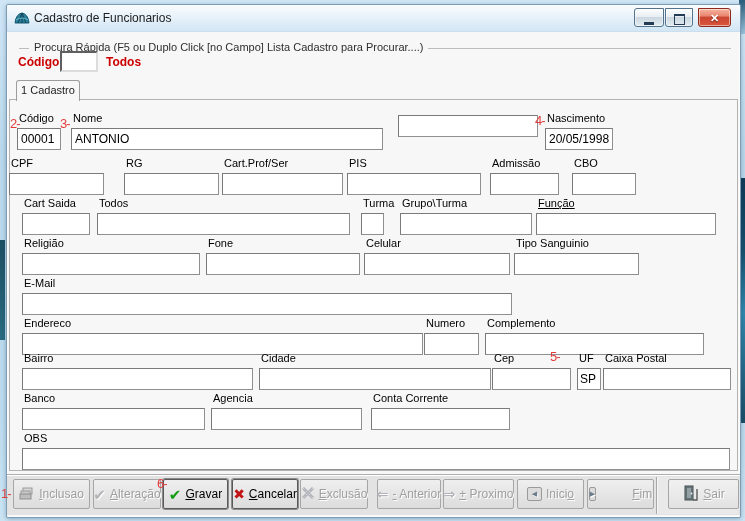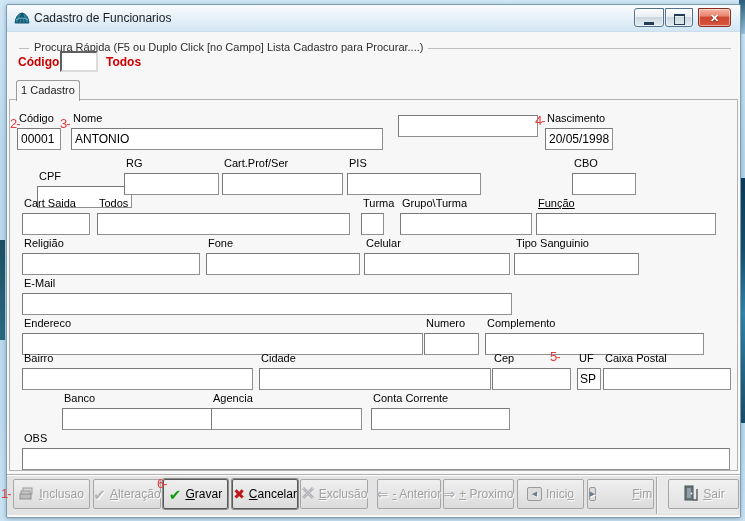--- a/index.html
+++ b/index.html
@@ -145,34 +145,38 @@
     <input class="inp" value="ANTONIO" style="">
   </div>
   <div class="fld" style="left:391px;top:107px;width:140px;">
     <input class="inp" value="" style="">
   </div>
   <div class="fld" style="left:538px;top:107px;width:68px;">
     <label class="lbl">Nascimento</label>
     <input class="inp" value="20/05/1998" style="">
   </div>
 
-  <div class="fld" style="left:30px;top:152px;width:95px;margin-top:13px;">
+  <div class="fld" style="left:2px;top:152px;width:95px;">
     <label class="lbl">CPF</label>
     <input class="inp" value="" style="">
   </div>
   <div class="fld" style="left:117px;top:152px;width:95px;">
     <label class="lbl">RG</label>
     <input class="inp" value="" style="">
   </div>
   <div class="fld" style="left:215px;top:152px;width:121px;">
     <label class="lbl">Cart.Prof/Ser</label>
     <input class="inp" value="" style="">
   </div>
   <div class="fld" style="left:340px;top:152px;width:134px;">
     <label class="lbl">PIS</label>
+    <input class="inp" value="" style="">
+  </div>
+  <div class="fld" style="left:483px;top:152px;width:69px;">
+    <label class="lbl">Admissão</label>
     <input class="inp" value="" style="">
   </div>
   <div class="fld" style="left:565px;top:152px;width:64px;">
     <label class="lbl">CBO</label>
     <input class="inp" value="" style="">
   </div>
 
   <div class="fld" style="left:15px;top:192px;width:68px;">
     <label class="lbl">Cart Saida</label>
     <input class="inp" value="" style="">
@@ -243,21 +247,21 @@
   </div>
   <div class="fld" style="left:570px;top:347px;width:24px;">
     <label class="lbl">UF</label>
     <input class="inp" style="padding: 0px 2px;" value="SP">
   </div>
   <div class="fld" style="left:596px;top:347px;width:128px;">
     <label class="lbl">Caixa Postal</label>
     <input class="inp" value="" style="">
   </div>
 
-  <div class="fld" style="left:15px;top:387px;width:183px;margin-left:40px;">
+  <div class="fld" style="left:15px;top:387px;width:183px;">
     <label class="lbl">Banco</label>
     <input class="inp" value="" style="">
   </div>
   <div class="fld" style="left:204px;top:387px;width:151px;">
     <label class="lbl">Agencia</label>
     <input class="inp" value="" style="">
   </div>
   <div class="fld" style="left:364px;top:387px;width:139px;">
     <label class="lbl">Conta Corrente</label>
     <input class="inp" value="" style="">

